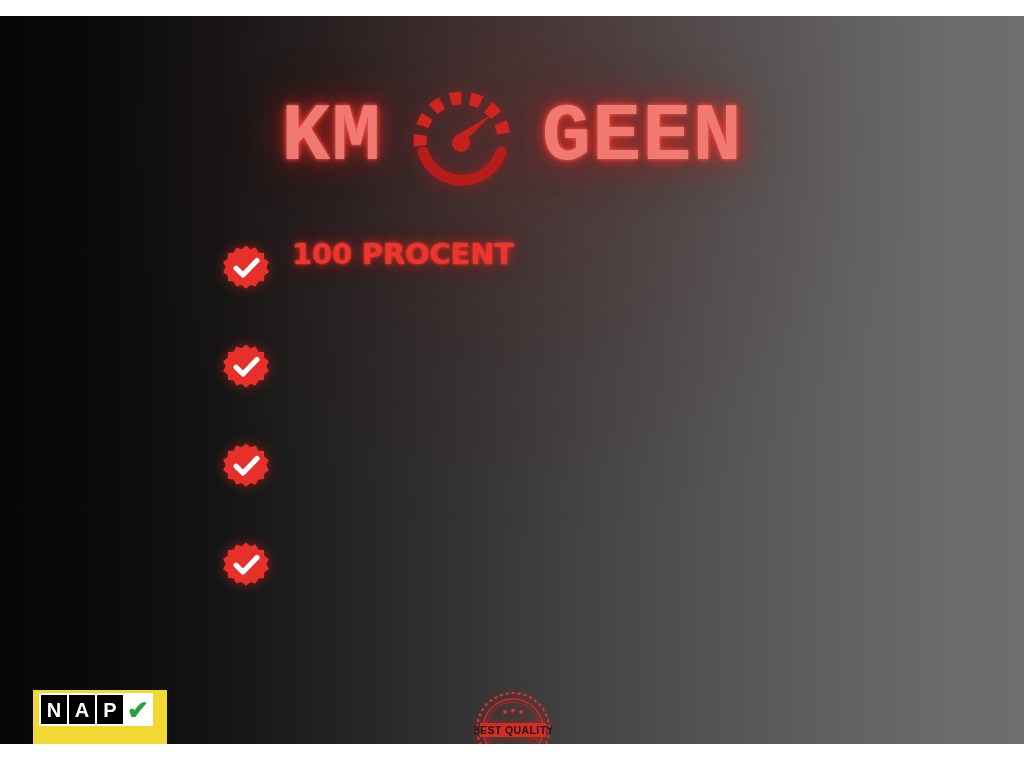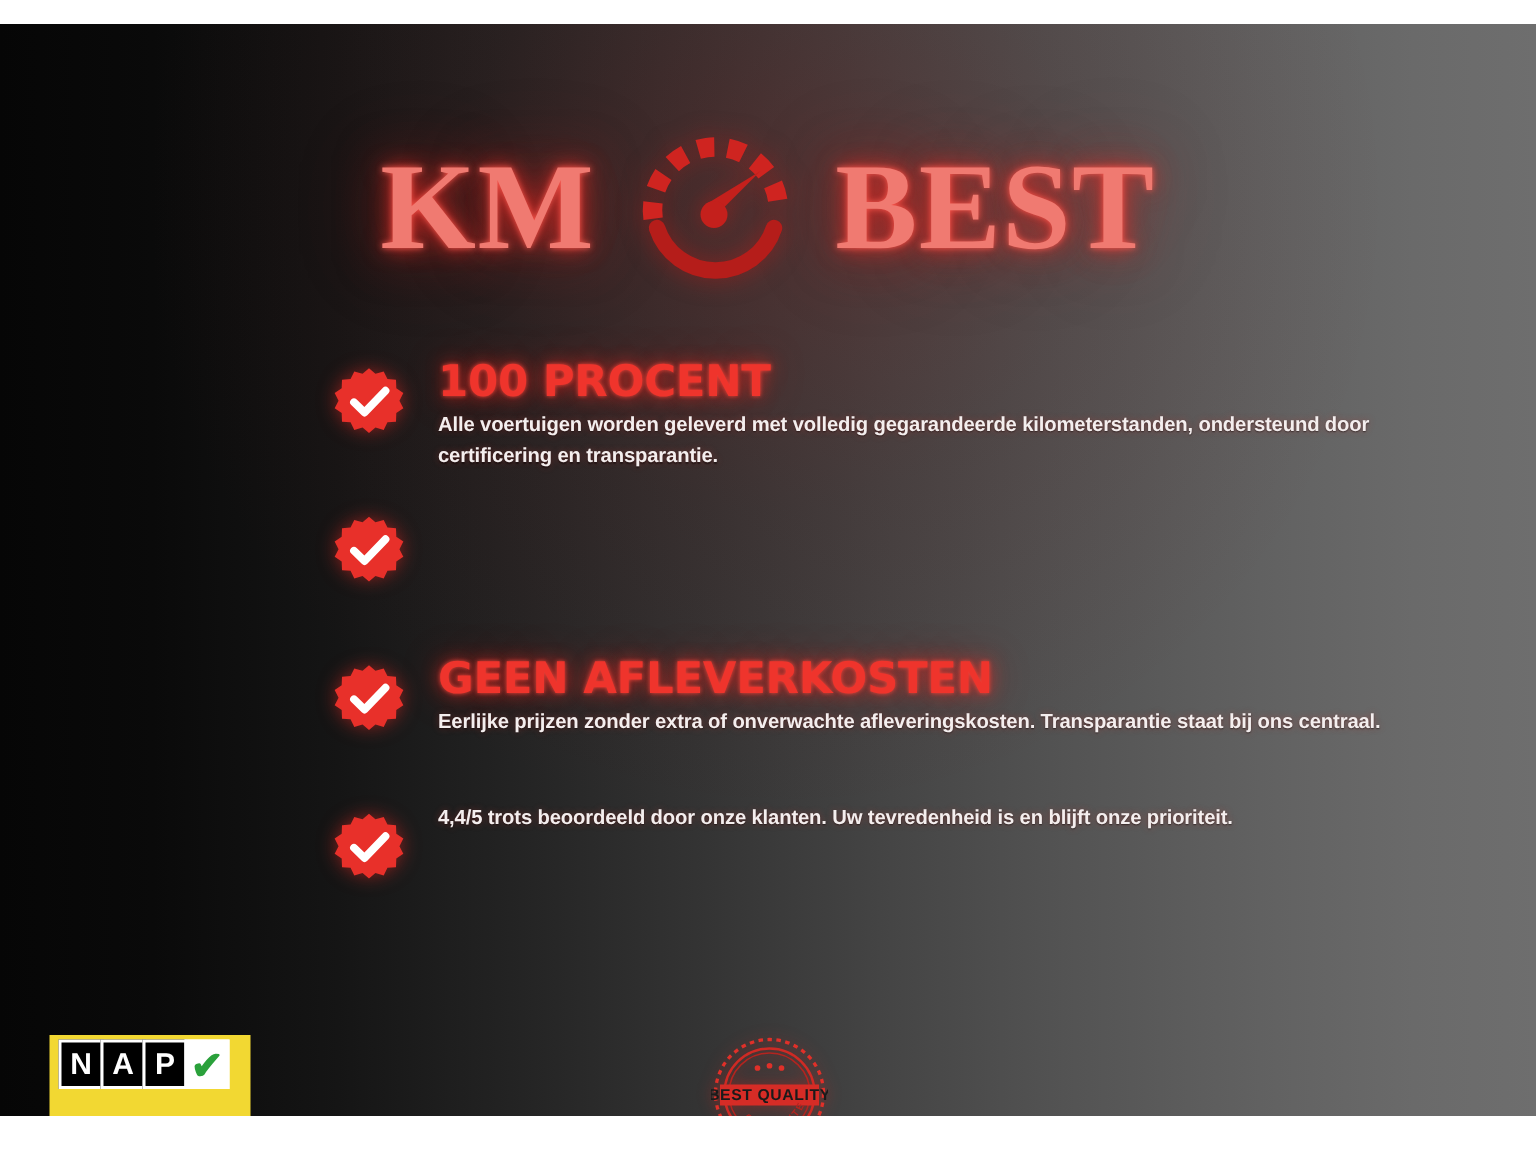--- a/index.html
+++ b/index.html
@@ -35,21 +35,21 @@
   #logo{
     position:absolute;
     left:0; top:62px;
     width:1024px; height:120px;
     display:flex;
     align-items:center;
     justify-content:center;
     gap:22px;
   }
   .logo-word{
-    font-family:Liberation Serif, serif;
+    font-family:Liberation Mono, monospace;
     font-size:82px;
     font-weight:700;
     letter-spacing:1px;
     color:#f07a71;
     text-shadow:
       0 0 4px rgba(255,90,80,0.95),
       0 0 14px rgba(235,45,38,0.85),
       0 0 34px rgba(210,30,25,0.55),
       0 0 60px rgba(180,20,18,0.35);
     line-height:1;
@@ -224,69 +224,63 @@
           <path d="M 58 58 m -42 0 a 42 42 0 0 1 84 0" stroke-dasharray="11 9" stroke-dashoffset="0" transform="rotate(-8 58 58)"></path>
         </g>
 
         <path d="M 19 70 A 41 41 0 0 0 97 70" fill="none" stroke="#b51d1a" stroke-width="11" stroke-linecap="round"></path>
 
         <path d="M 58 62 L 52 54 L 88 32 Z" fill="#c4201c"></path>
         <circle cx="57" cy="61" r="9" fill="#c4201c"></circle>
       </svg>
     </span>
 
-    <span class="logo-word">BEST</span>
+    <span class="logo-word">GEEN</span>
   </div>
 
   <div id="features">
 
     <div class="feature">
       <span class="badge">
         <svg viewBox="0 0 48 48" xmlns="http://www.w3.org/2000/svg">
           <path d="M24 1.5 L28.3 5.2 L33.8 3.6 L36.3 8.7 L42 9.1 L42.2 14.8 L46.9 18 L44.3 23.1 L46.9 28.2 L42.2 31.4 L42 37.1 L36.3 37.5 L33.8 42.6 L28.3 41 L24 44.7 L19.7 41 L14.2 42.6 L11.7 37.5 L6 37.1 L5.8 31.4 L1.1 28.2 L3.7 23.1 L1.1 18 L5.8 14.8 L6 9.1 L11.7 8.7 L14.2 3.6 L19.7 5.2 Z" fill="#e8302a"></path>
           <path d="M14 24.2 L21 31 L35 16.5" fill="none" stroke="#ffffff" stroke-width="5.2" stroke-linecap="round" stroke-linejoin="round"></path>
         </svg>
       </span>
       <div class="feature-text">
         <div class="feature-title">100 PROCENT</div>
-        <div class="feature-desc">Alle voertuigen worden geleverd met volledig gegarandeerde kilometerstanden, ondersteund door certificering en transparantie.</div>
       </div>
+    </div>
+
+    <div class="feature">
+      <span class="badge">
+        <svg viewBox="0 0 48 48" xmlns="http://www.w3.org/2000/svg">
+          <path d="M24 1.5 L28.3 5.2 L33.8 3.6 L36.3 8.7 L42 9.1 L42.2 14.8 L46.9 18 L44.3 23.1 L46.9 28.2 L42.2 31.4 L42 37.1 L36.3 37.5 L33.8 42.6 L28.3 41 L24 44.7 L19.7 41 L14.2 42.6 L11.7 37.5 L6 37.1 L5.8 31.4 L1.1 28.2 L3.7 23.1 L1.1 18 L5.8 14.8 L6 9.1 L11.7 8.7 L14.2 3.6 L19.7 5.2 Z" fill="#e8302a"></path>
+          <path d="M14 24.2 L21 31 L35 16.5" fill="none" stroke="#ffffff" stroke-width="5.2" stroke-linecap="round" stroke-linejoin="round"></path>
+        </svg>
+      </span>
     </div>
 
     <div class="feature">
       <span class="badge">
         <svg viewBox="0 0 48 48" xmlns="http://www.w3.org/2000/svg">
           <path d="M24 1.5 L28.3 5.2 L33.8 3.6 L36.3 8.7 L42 9.1 L42.2 14.8 L46.9 18 L44.3 23.1 L46.9 28.2 L42.2 31.4 L42 37.1 L36.3 37.5 L33.8 42.6 L28.3 41 L24 44.7 L19.7 41 L14.2 42.6 L11.7 37.5 L6 37.1 L5.8 31.4 L1.1 28.2 L3.7 23.1 L1.1 18 L5.8 14.8 L6 9.1 L11.7 8.7 L14.2 3.6 L19.7 5.2 Z" fill="#e8302a"></path>
           <path d="M14 24.2 L21 31 L35 16.5" fill="none" stroke="#ffffff" stroke-width="5.2" stroke-linecap="round" stroke-linejoin="round"></path>
         </svg>
       </span>
     </div>
 
     <div class="feature">
       <span class="badge">
         <svg viewBox="0 0 48 48" xmlns="http://www.w3.org/2000/svg">
           <path d="M24 1.5 L28.3 5.2 L33.8 3.6 L36.3 8.7 L42 9.1 L42.2 14.8 L46.9 18 L44.3 23.1 L46.9 28.2 L42.2 31.4 L42 37.1 L36.3 37.5 L33.8 42.6 L28.3 41 L24 44.7 L19.7 41 L14.2 42.6 L11.7 37.5 L6 37.1 L5.8 31.4 L1.1 28.2 L3.7 23.1 L1.1 18 L5.8 14.8 L6 9.1 L11.7 8.7 L14.2 3.6 L19.7 5.2 Z" fill="#e8302a"></path>
           <path d="M14 24.2 L21 31 L35 16.5" fill="none" stroke="#ffffff" stroke-width="5.2" stroke-linecap="round" stroke-linejoin="round"></path>
         </svg>
       </span>
       <div class="feature-text">
-        <div class="feature-title">GEEN AFLEVERKOSTEN</div>
-        <div class="feature-desc">Eerlijke prijzen zonder extra of onverwachte afleveringskosten. Transparantie staat bij ons centraal.</div>
-      </div>
-    </div>
-
-    <div class="feature">
-      <span class="badge">
-        <svg viewBox="0 0 48 48" xmlns="http://www.w3.org/2000/svg">
-          <path d="M24 1.5 L28.3 5.2 L33.8 3.6 L36.3 8.7 L42 9.1 L42.2 14.8 L46.9 18 L44.3 23.1 L46.9 28.2 L42.2 31.4 L42 37.1 L36.3 37.5 L33.8 42.6 L28.3 41 L24 44.7 L19.7 41 L14.2 42.6 L11.7 37.5 L6 37.1 L5.8 31.4 L1.1 28.2 L3.7 23.1 L1.1 18 L5.8 14.8 L6 9.1 L11.7 8.7 L14.2 3.6 L19.7 5.2 Z" fill="#e8302a"></path>
-          <path d="M14 24.2 L21 31 L35 16.5" fill="none" stroke="#ffffff" stroke-width="5.2" stroke-linecap="round" stroke-linejoin="round"></path>
-        </svg>
-      </span>
-      <div class="feature-text">
-        <div class="feature-desc">4,4/5 trots beoordeeld door onze klanten. Uw tevredenheid is en blijft onze prioriteit.</div>
       </div>
     </div>
 
   </div>
 
   <div id="footer">
 
     <div id="nap">
       <div class="nap-inner">
         <div class="nap-cell">N</div>

